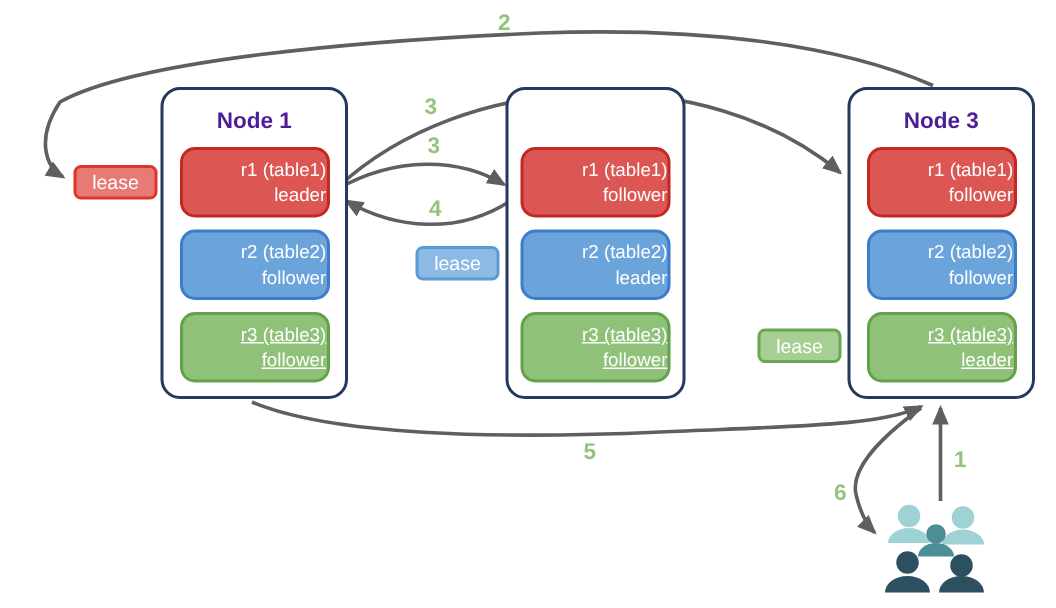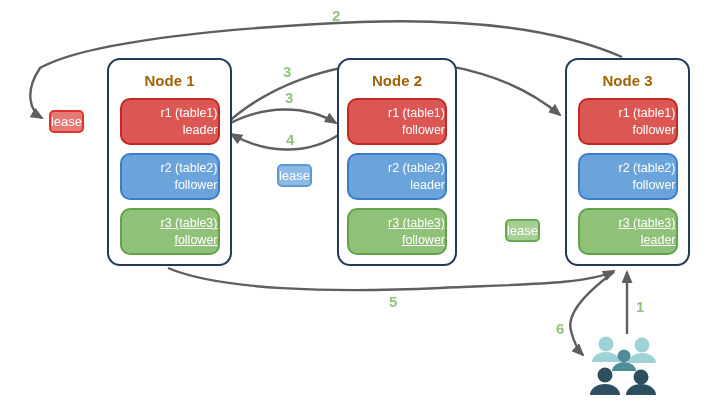--- a/index.html
+++ b/index.html
@@ -10,35 +10,35 @@
   svg.arrows{position:absolute;left:0;top:0;width:704px;height:405px;pointer-events:none;}
   svg.arrows path.flow{fill:none;stroke:var(--arrow);stroke-width:2.4px;}
   #ah path{fill:var(--arrow);}
 
   .node{
     position:absolute;width:125px;height:208px;background:#ffffff;
     border:2px solid var(--node-border);border-radius:13px;box-sizing:border-box;
   }
   .node-title{
     position:absolute;top:12px;left:0;right:0;text-align:center;
-    font-size:15px;font-weight:bold;color:#a16207;
+    font-size:15px;font-weight:bold;color:#4c1d95;
   }
   .replica{
     position:absolute;left:50%;transform:translateX(-50%);width:100px;height:47px;
     border-radius:10px;border:2px solid;box-sizing:border-box;
     display:flex;flex-direction:column;align-items:flex-end;justify-content:center;
     color:#ffffff;font-size:12.5px;line-height:1.3;text-align:center;
   }
   .replica.pos0{top:38px;} .replica.pos1{top:93px;padding-left:31px;} .replica.pos2{top:148px;}
   .c-red{background:var(--red-fill);border-color:var(--red-border);}
   .c-blue{background:var(--blue-fill);border-color:var(--blue-border);}
   .c-green{background:var(--green-fill);border-color:var(--green-border);text-decoration:underline;}
 
   .lease{
-    position:absolute;width:35px;height:23px;border-radius:5px;border:2px solid;
+    position:absolute;width:56px;height:23px;border-radius:5px;border:2px solid;
     box-sizing:border-box;display:flex;align-items:center;justify-content:center;
     color:#ffffff;font-size:13px;
   }
   .lease-red{left:49px;top:110px;background:var(--lease-red-fill);border-color:var(--lease-red-border);}
   .lease-blue{left:277px;top:164px;background:var(--lease-blue-fill);border-color:var(--lease-blue-border);}
   .lease-green{left:505px;top:219px;background:var(--lease-green-fill);border-color:var(--lease-green-border);}
 
   .num{
     position:absolute;font-size:15px;font-weight:bold;color:var(--number-label);
   }
@@ -83,21 +83,20 @@
       <span>r2 (table2)</span>
       <span>follower</span>
     </div>
     <div class="replica pos2 c-green">
       <span>r3 (table3)</span>
       <span>follower</span>
     </div>
   </div>
 
   <div class="node" style="left:337px;top:58px;width:120px;">
-    <div class="node-title">Node 2</div>
     <div class="replica pos0 c-red">
       <span>r1 (table1)</span>
       <span>follower</span>
     </div>
     <div class="replica pos1 c-blue">
       <span>r2 (table2)</span>
       <span>leader</span>
     </div>
     <div class="replica pos2 c-green">
       <span>r3 (table3)</span>

